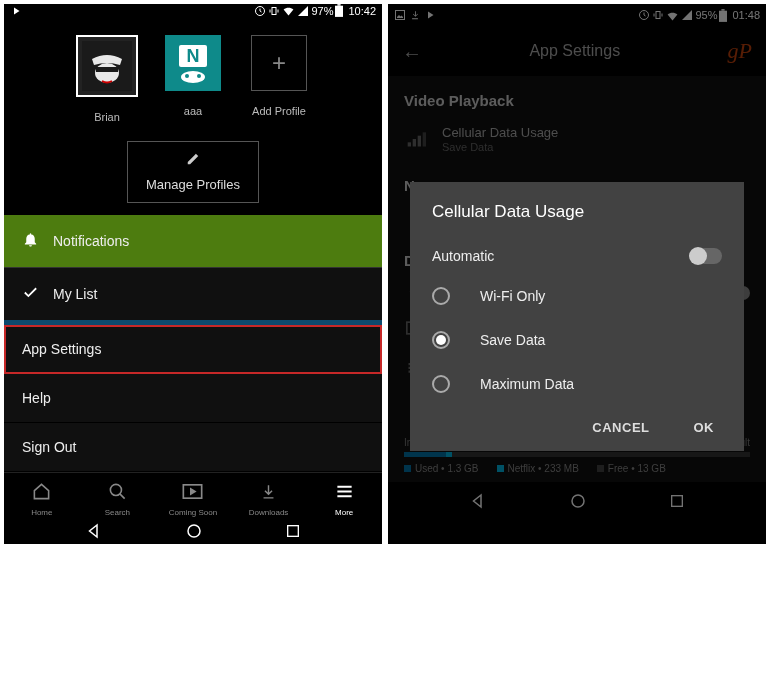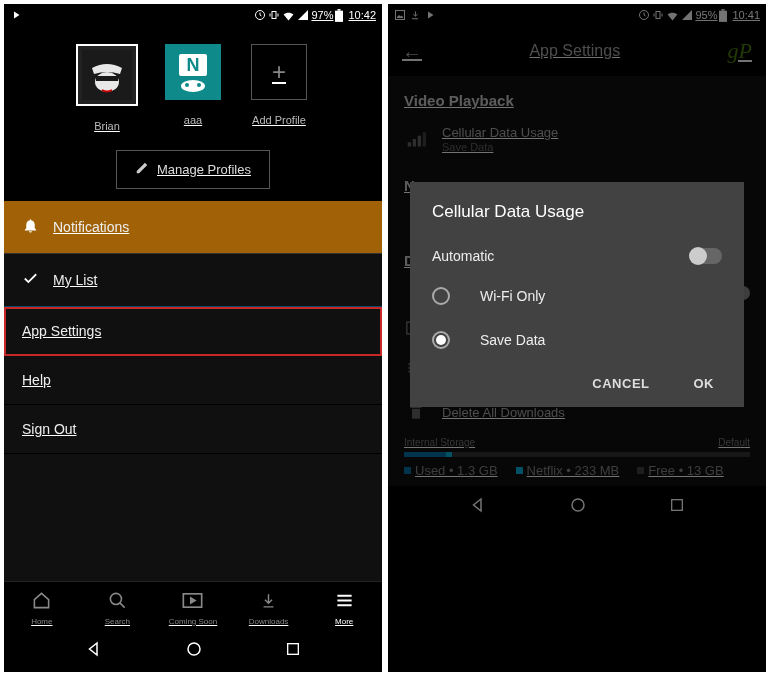--- a/index.html
+++ b/index.html
@@ -1,72 +1,72 @@
 <!DOCTYPE html>
 <html><head>
   <meta charset="utf-8">
   <style>
     * { margin: 0; padding: 0; box-sizing: border-box; }
     body { background: #fff; font-family: Arial, sans-serif; }
     .container { display: flex; gap: 6px; padding: 4px; }
-    .phone { width: 378px; height: 668px; background: #000; color: #fff; position: relative; display: flex; flex-direction: column; overflow: hidden; text-decoration: underline; }
+    .phone { width: 378px; height: 540px; background: #000; color: #fff; position: relative; display: flex; flex-direction: column; overflow: hidden; }
     
     
     .status-bar { height: 22px; display: flex; align-items: center; padding: 0 6px; font-size: 11px; color: #fff; }
     .status-left { display: flex; align-items: center; gap: 4px; }
     .status-right { margin-left: auto; display: flex; align-items: center; gap: 2px; }
     .status-icon { display: inline-flex; align-items: center; }
     
     
     .profiles-section { padding: 18px 0 12px; display: flex; flex-direction: column; align-items: center; }
     .profiles-row { display: flex; gap: 16px; justify-content: center; }
     .profile { display: flex; flex-direction: column; align-items: center; width: 70px; }
     .profile-avatar { width: 62px; height: 62px; display: flex; align-items: center; justify-content: center; }
     .profile-avatar.selected { border: 2px solid #fff; }
     .profile-avatar.add { border: 1px solid #555; color: #888; font-size: 24px; width: 56px; height: 56px; }
     .profile-name { font-size: 11px; color: #bbb; margin-top: 14px; }
-    .manage-btn { margin-top: 18px; border: 1px solid #555; padding: 10px 18px; display: flex; align-items: center; gap: 8px; font-size: 13px; color: #ddd; }
+    .manage-btn { margin-top: 18px; border: 1px solid #555; padding: 10px 18px; display: flex; align-items: center; gap: 8px; font-size: 13px; color: #ddd; flex-direction: column; }
     
     
     .menu-list { flex: 1; background: #101010; }
     .menu-item { padding: 16px 18px; font-size: 14px; color: #eee; display: flex; align-items: center; gap: 14px; border-bottom: 1px solid #000; }
-    .menu-item.notifications { background: #a16207; border-bottom: 1px solid #333; }
-    .menu-item.mylist { border-bottom: 1px solid #0c4a6e; }
+    .menu-item.notifications { background: #4d7c0f; border-bottom: 1px solid #333; }
+    .menu-item.mylist { border-bottom: 5px solid #0c4a6e; }
     .menu-item.highlighted { outline: 2px solid #c62828; outline-offset: -2px; }
     
     
     .bottom-nav { display: flex; justify-content: space-around; padding: 8px 0 4px; border-top: 1px solid #222; }
     .nav-item { display: flex; flex-direction: column; align-items: center; gap: 7px; font-size: 8px; color: #888; width: 60px; }
     .nav-item.active { color: #fff; }
     .nav-icon { height: 20px; display: flex; align-items: center; font-size: 17px; }
     
     
     .android-nav { height: 42px; display: flex; justify-content: space-around; align-items: center; padding: 0 40px; }
     .android-btn { color: #fff; }
     
     
     .header { display: flex; align-items: center; padding: 12px 14px; }
     .back-btn { font-size: 20px; color: #aaa; }
     .header-title { flex: 1; text-align: center; font-size: 16px; color: #aaa; }
-    .watermark { font-size: 22px; color: #4d7c0f; font-family: Georgia, serif; font-style: italic; }
+    .watermark { font-size: 22px; color: #c2410c; font-family: Georgia, serif; font-style: italic; }
     
     .settings-body { flex: 1; background: #101010; padding: 2px 0; position: relative; }
     .section-title { padding: 14px 16px 6px; font-size: 15px; font-weight: bold; color: #ccc; }
     .setting-row { display: flex; align-items: center; padding: 10px 16px; gap: 14px; }
     .setting-icon { width: 24px; color: #666; font-size: 18px; display: flex; justify-content: center; }
     .setting-text { flex: 1; }
     .setting-label { font-size: 13px; color: #aaa; }
     .setting-sub { font-size: 11px; color: #666; margin-top: 1px; }
     
     .storage-bar { margin: 6px 16px; }
     .storage-header { display: flex; justify-content: space-between; font-size: 10px; color: #777; margin-bottom: 4px; }
     .bar { height: 5px; background: #333; display: flex; }
     .bar-used { background: #0073a8; width: 12%; }
     .bar-netflix { background: #00b4e0; width: 2%; }
-    .storage-legend { display: flex; gap: 18px; margin-top: 6px; font-size: 13px; color: #888; }
+    .storage-legend { display: flex; gap: 18px; margin-top: 6px; font-size: 10px; color: #888; }
     .legend-item { display: flex; align-items: center; gap: 4px; }
     .legend-sq { width: 7px; height: 7px; }
     .dimmed { opacity: 0.45; }
     
     .modal { position: absolute; top: 178px; left: 22px; right: 22px; background: #424242; z-index: 10; padding: 20px 22px 10px; }
     .modal-title { font-size: 17px; font-weight: 500; color: #fff; margin-bottom: 16px; }
     .modal-row { display: flex; align-items: center; justify-content: space-between; padding: 10px 0; }
     .modal-label { font-size: 14px; color: #eee; }
     .toggle { width: 32px; height: 16px; background: #666; border-radius: 8px; position: relative; }
     .toggle-knob { width: 18px; height: 18px; background: #ccc; border-radius: 50%; position: absolute; top: -1px; left: -1px; }
@@ -295,21 +295,21 @@
                 <path d="M2 22L22 2v20H2z"></path>
               </svg>
             </span>
         <span>95%</span>
         <span class="status-icon">
               <svg width="8" height="13" viewBox="0 0 10 16" fill="#fff">
                 <rect x="0" y="2" width="10" height="14"></rect>
                 <rect x="3" y="0" width="4" height="2"></rect>
               </svg>
             </span>
-        <span style="margin-left:3px">10:41</span>
+        <span style="margin-left:3px">01:48</span>
       </div>
     </div>
 
     <div class="header">
       <span class="back-btn">←</span>
       <span class="header-title">App Settings</span>
       <span class="watermark">gP</span>
     </div>
 
     <div class="settings-body">
@@ -434,19 +434,25 @@
             <div class="radio-dot"></div>
           </div>
         <span class="modal-label">Wi-Fi Only</span>
       </div>
       <div class="radio-row">
         <div class="radio checked">
             <div class="radio-dot"></div>
           </div>
         <span class="modal-label">Save Data</span>
       </div>
+      <div class="radio-row">
+        <div class="radio">
+            <div class="radio-dot"></div>
+          </div>
+        <span class="modal-label">Maximum Data</span>
+      </div>
       <div class="modal-actions">
         <span class="modal-btn">CANCEL</span>
         <span class="modal-btn">OK</span>
       </div>
     </div>
   </div>
 </div>
 
 </body></html>

